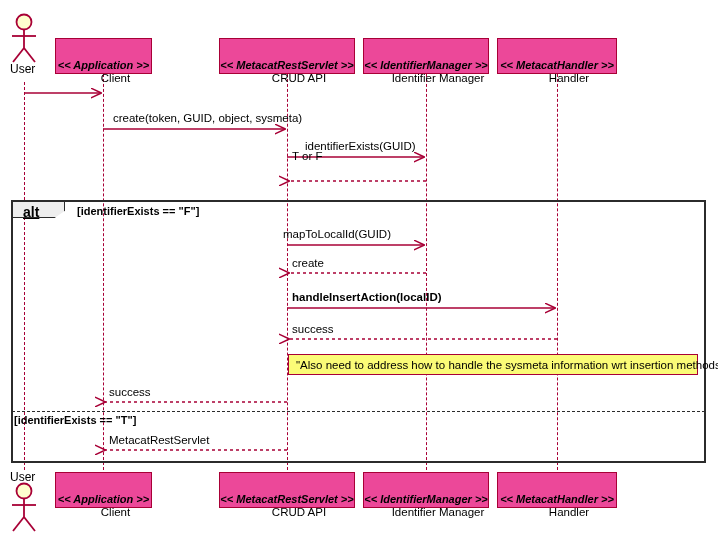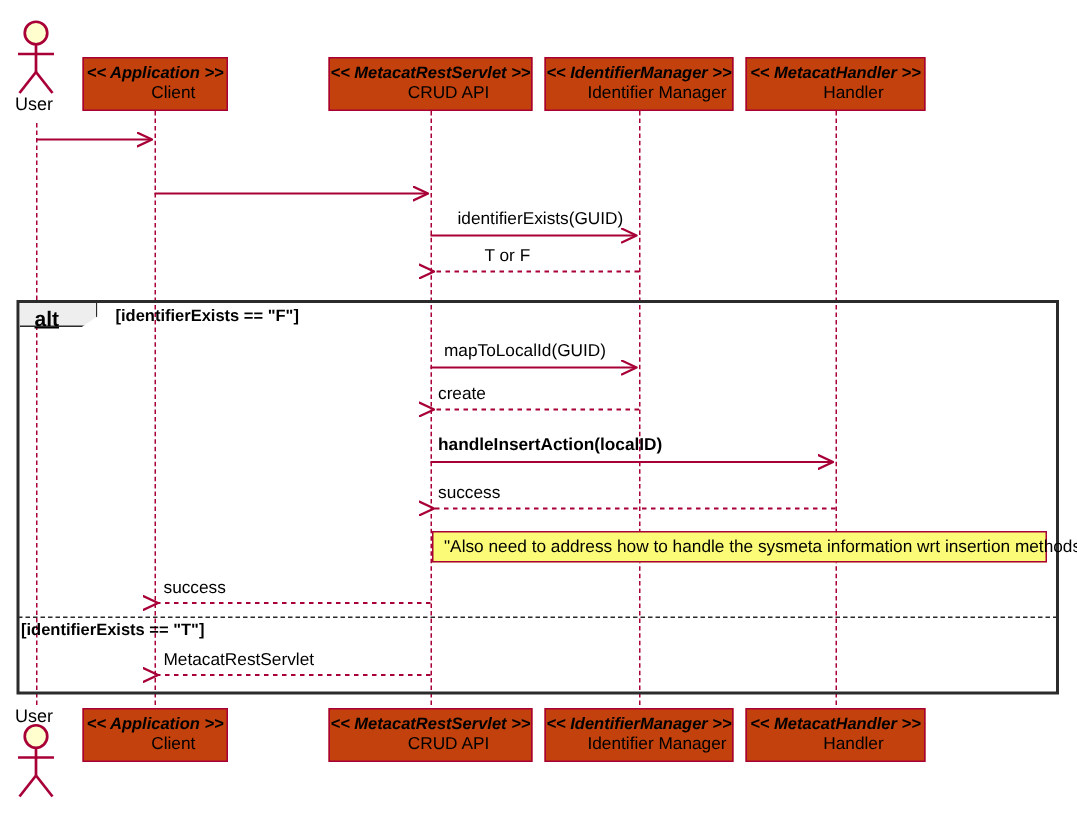--- a/index.html
+++ b/index.html
@@ -19,25 +19,25 @@
   #diagram-canvas {
     position: absolute;
     left: 0; top: 0;
     width: 718px;
     height: 547px;
   }
   
   .participant {
     position: absolute;
     box-sizing: border-box;
-    background: #c2410c;
+    background: #ec4899;
     border: 1.5px solid #A80036;
     text-align: center;
     line-height: 1.18;
-    padding-top: 4px;
+    padding-top: 20px;
     z-index: 5;
   }
   .participant .stereo {
     display: block;
     font-style: italic;
     font-size: 11px;
     font-weight: bold;
     color: #000;
     white-space: nowrap;
   }
@@ -230,23 +230,24 @@
 
   <div class="frag-tab" style="left:13px; top:202px; width:52px; height:16px;
               clip-path: polygon(0 0, 100% 0, 100% 55%, 80% 100%, 0 100%);"></div>
   <div class="frag-tab-label" style="left:23px; top:204px;">alt</div>
 
   <div class="frag-guard" style="left:77px; top:205px;">[identifierExists == "F"]</div>
 
   <div class="frag-divider" style="left:12px; top:411px; width:693px;"></div>
   <div class="frag-guard" style="left:14px; top:414px;">[identifierExists == "T"]</div>
 
+  <div class="msg-label" style="left:113px; top:112px;">create(token, GUID, object, sysmeta)</div>
   <div class="msg-label" style="left:305px; top:140px;">identifierExists(GUID)</div>
-  <div class="msg-label" style="left:292px; top:165px;margin-left:31px;">T or F</div>
-  <div class="msg-label" style="left:296px; top:228px;">mapToLocalId(GUID)</div>
+  <div class="msg-label" style="left:292px; top:150px;">T or F</div>
+  <div class="msg-label" style="left:283px; top:228px;">mapToLocalId(GUID)</div>
   <div class="msg-label" style="left:292px; top:257px;">create</div>
   <div class="msg-label" style="left:292px; top:291px;font-weight:bold;">handleInsertAction(localID)</div>
   <div class="msg-label" style="left:292px; top:323px;">success</div>
   <div class="msg-label" style="left:109px; top:386px;">success</div>
   <div class="msg-label" style="left:109px; top:434px;">MetacatRestServlet</div>
 
   <div class="note-box" style="left:288px; top:354px; width:410px; height:21px;">"Also need to address how to handle the sysmeta information wrt insertion methods"</div>
 
 </div>
 

